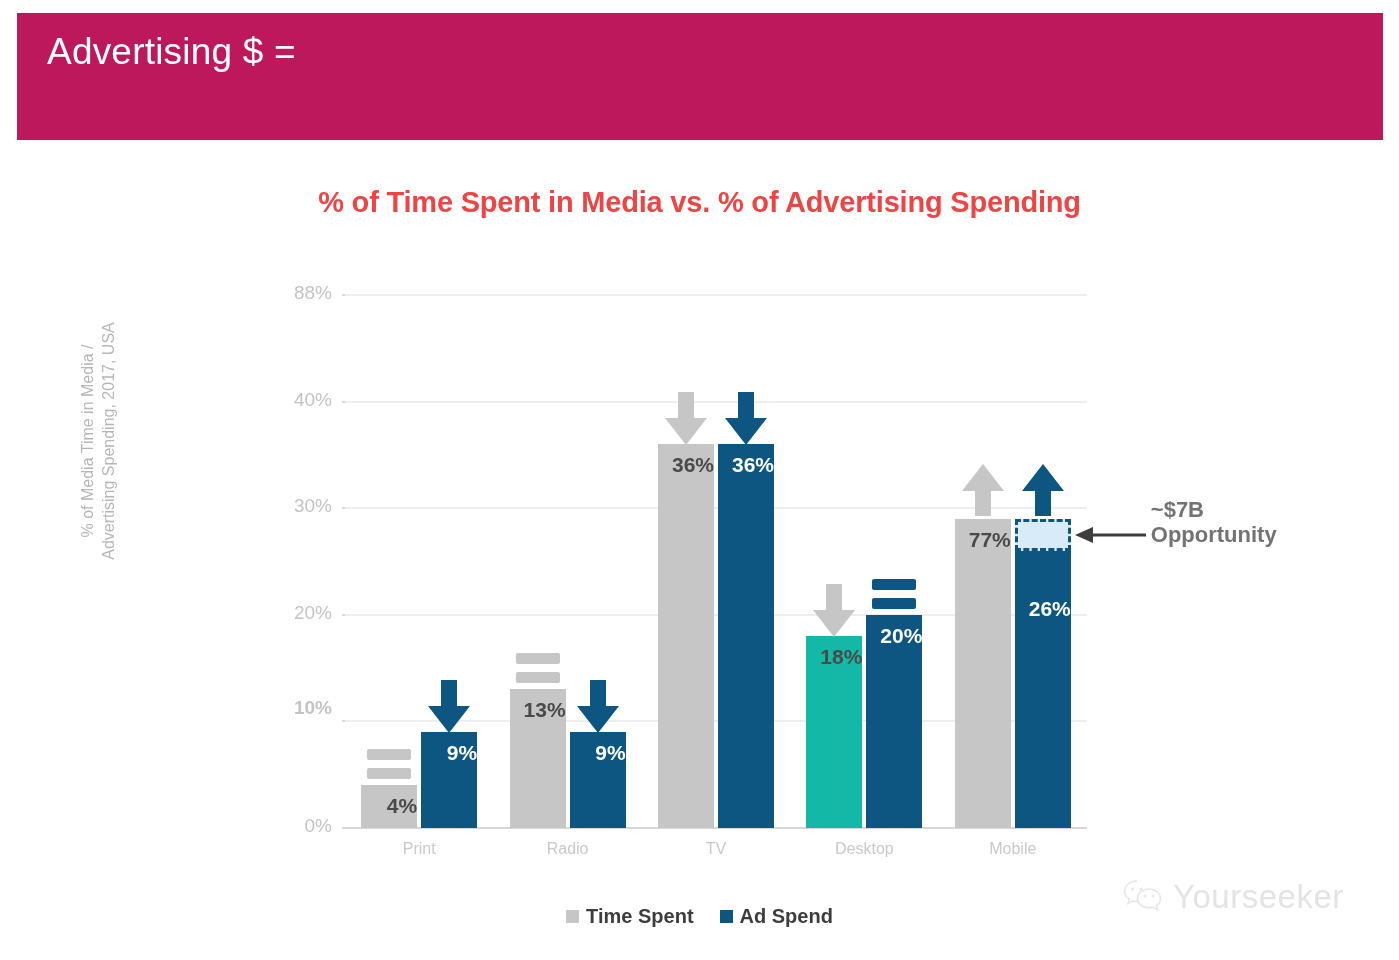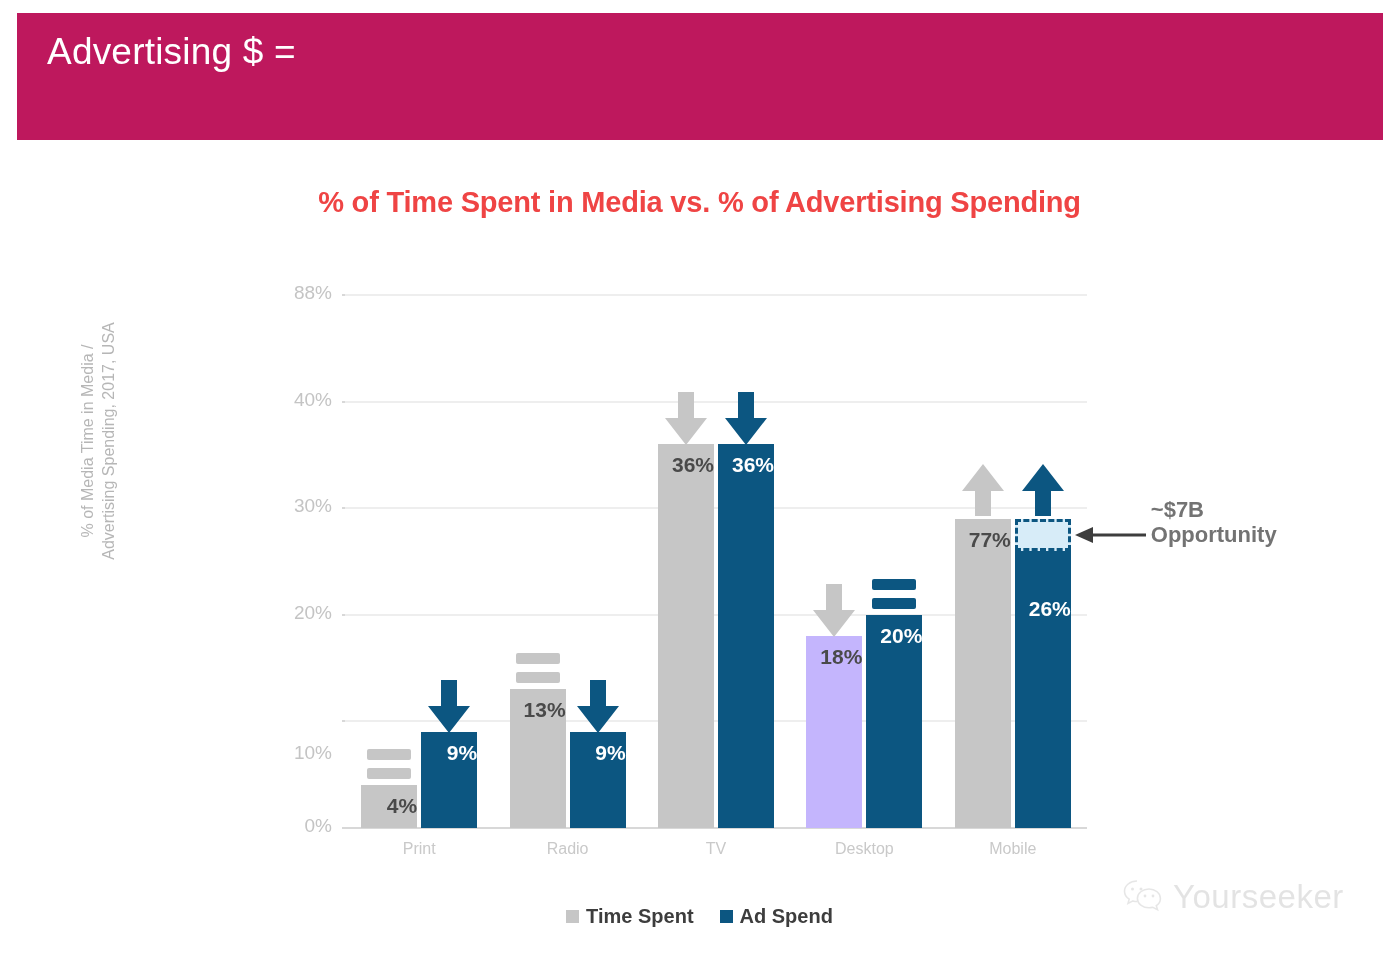--- a/index.html
+++ b/index.html
@@ -215,21 +215,21 @@
 
 <div id="chart-title">% of Time Spent in Media vs. % of Advertising Spending</div>
 
 <div id="chart">
   <div id="y-axis-title">% of Media Time in Media /
 Advertising Spending, 2017, USA</div>
   <div id="axis-layer">
       <div class="y-tick-label" style="left: 272px; top: 815px;">0%</div>
       <div class="y-tick-dash" style="left: 342px; top: 827px;"></div>
       <div class="baseline" style="top: 827px;"></div>
-      <div class="y-tick-label" style="left: 272px; top: 742px;">10%</div>
+      <div class="y-tick-label" style="left: 272px; top: 697px; font-weight: bold;">10%</div>
       <div class="y-tick-dash" style="left: 342px; top: 720.4px;"></div>
       <div class="gridline" style="top: 720.4px;"></div>
       <div class="y-tick-label" style="left: 272px; top: 601.8px;">20%</div>
       <div class="y-tick-dash" style="left: 342px; top: 613.8px;"></div>
       <div class="gridline" style="top: 613.8px;"></div>
       <div class="y-tick-label" style="left: 272px; top: 495.2px;">30%</div>
       <div class="y-tick-dash" style="left: 342px; top: 507.2px;"></div>
       <div class="gridline" style="top: 507.2px;"></div>
       <div class="y-tick-label" style="left: 272px; top: 388.6px;">40%</div>
       <div class="y-tick-dash" style="left: 342px; top: 400.6px;"></div>
@@ -257,21 +257,21 @@
       <div class="trend" style="left: 515.6px; top: 653.42px; width: 44px; height: 30px;">
         <div class="eq-bar" style="top: 0px; width: 44px; height: 11px; background: rgb(198, 198, 198);"></div>
         <div class="eq-bar" style="top: 19px; width: 44px; height: 11px; background: rgb(198, 198, 198);"></div>
       </div>
       <div class="bar bar-gray" style="left: 658px; top: 444.24px; width: 56px; height: 383.76px; background: rgb(198, 198, 198);">
         <div class="bar-label label-on-gray" style="top: 9px;">36%</div>
       </div>
       <div class="trend" style="left: 664px; top: 392.24px;"><svg width="44" height="54" viewBox="0 0 44 54">
           <polygon points="14,0 30,0 30,26 43,26 22,53 1,26 14,26" fill="#c6c6c6"></polygon>
         </svg></div>
-      <div class="bar bar-gray" style="left: 806.4px; top: 636.12px; width: 56px; height: 191.88px; background: #c4b5fd;">
+      <div class="bar bar-gray" style="left: 806.4px; top: 636.12px; width: 56px; height: 191.88px; background: #14b8a6;">
         <div class="bar-label label-on-gray" style="top: 9px;">18%</div>
       </div>
       <div class="trend" style="left: 812.4px; top: 584.12px;"><svg width="44" height="54" viewBox="0 0 44 54">
           <polygon points="14,0 30,0 30,26 43,26 22,53 1,26 14,26" fill="#c6c6c6"></polygon>
         </svg></div>
       <div class="bar bar-gray" style="left: 954.8px; top: 518.86px; width: 56px; height: 309.14px; background: rgb(198, 198, 198);">
         <div class="bar-label label-on-gray" style="top: 9px;">77%</div>
       </div>
       <div class="trend" style="left: 960.8px; top: 462.86px;"><svg width="44" height="54" viewBox="0 0 44 54">
           <polygon points="22,1 43,28 30,28 30,53 14,53 14,28 1,28" fill="#c6c6c6"></polygon>

